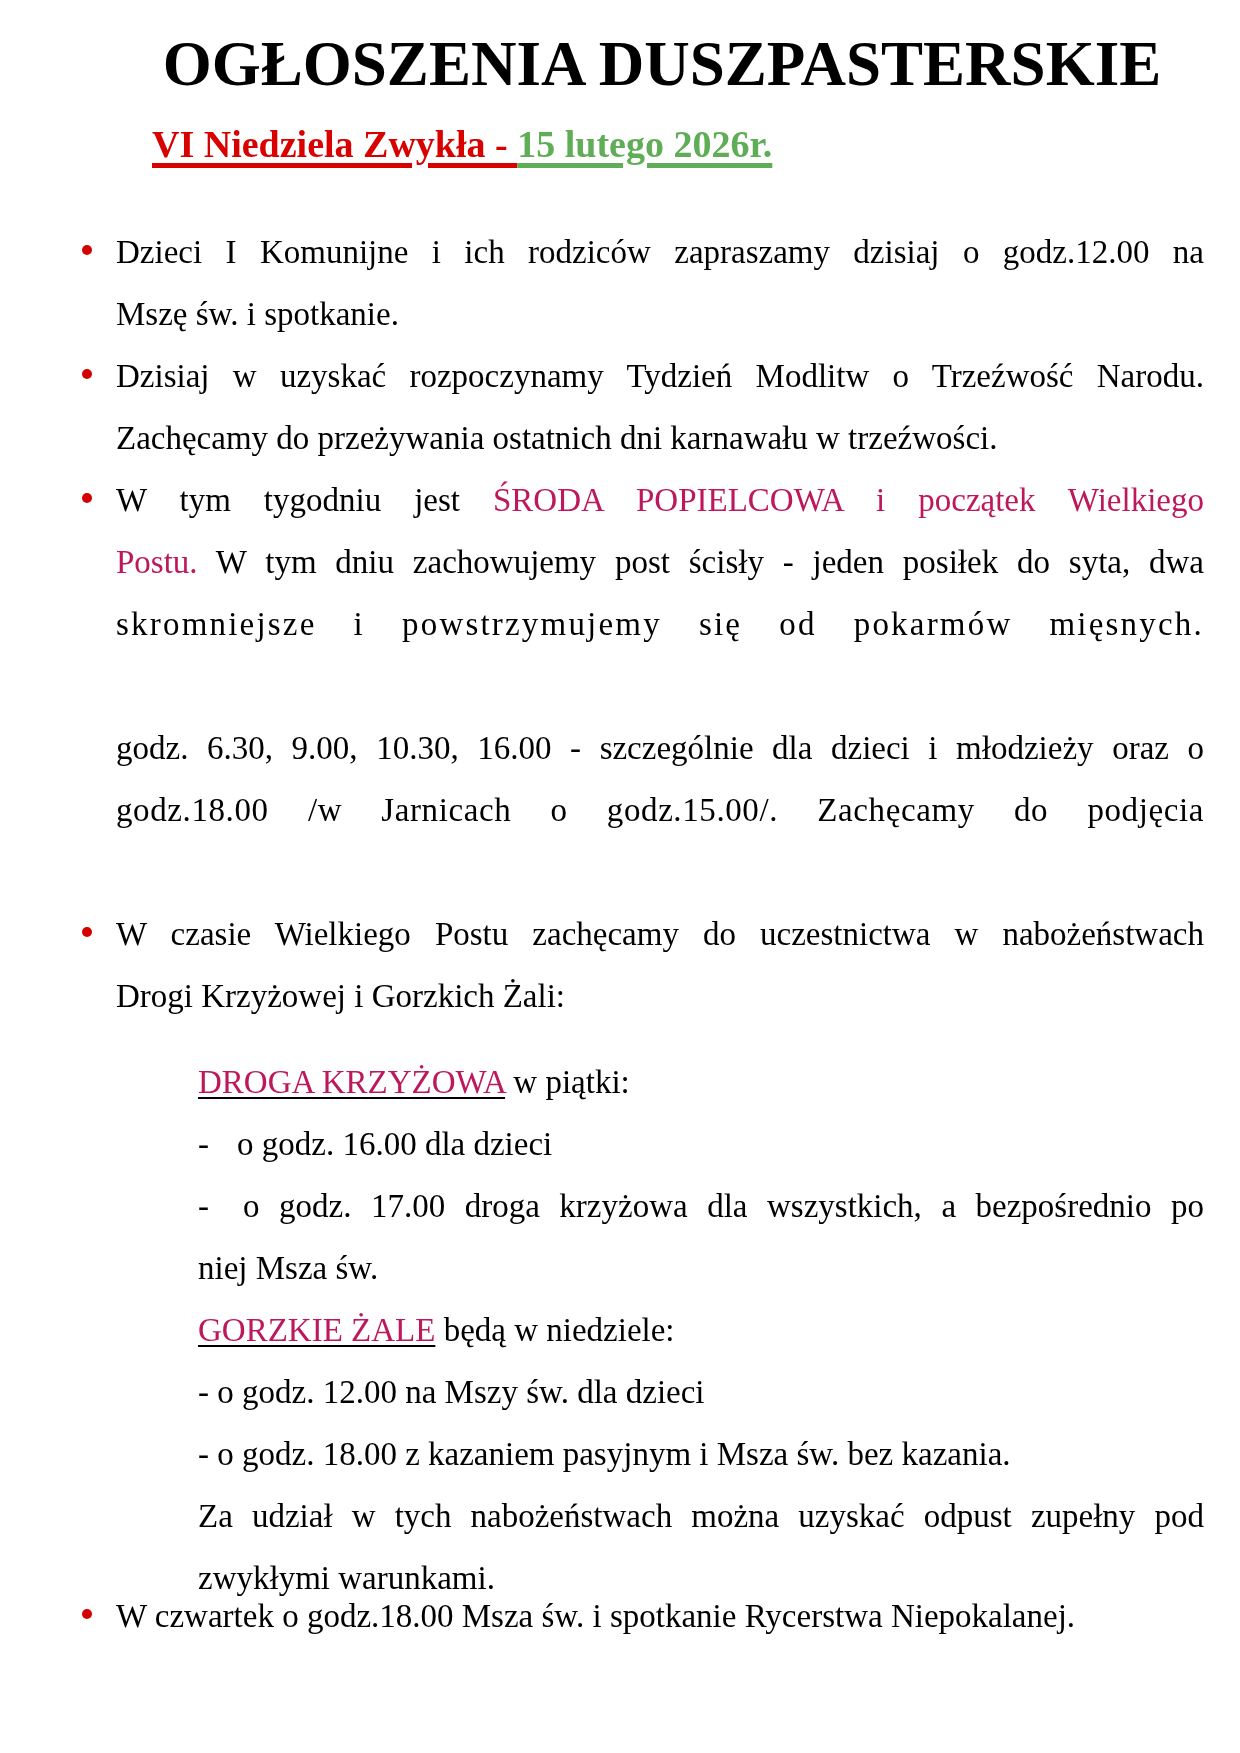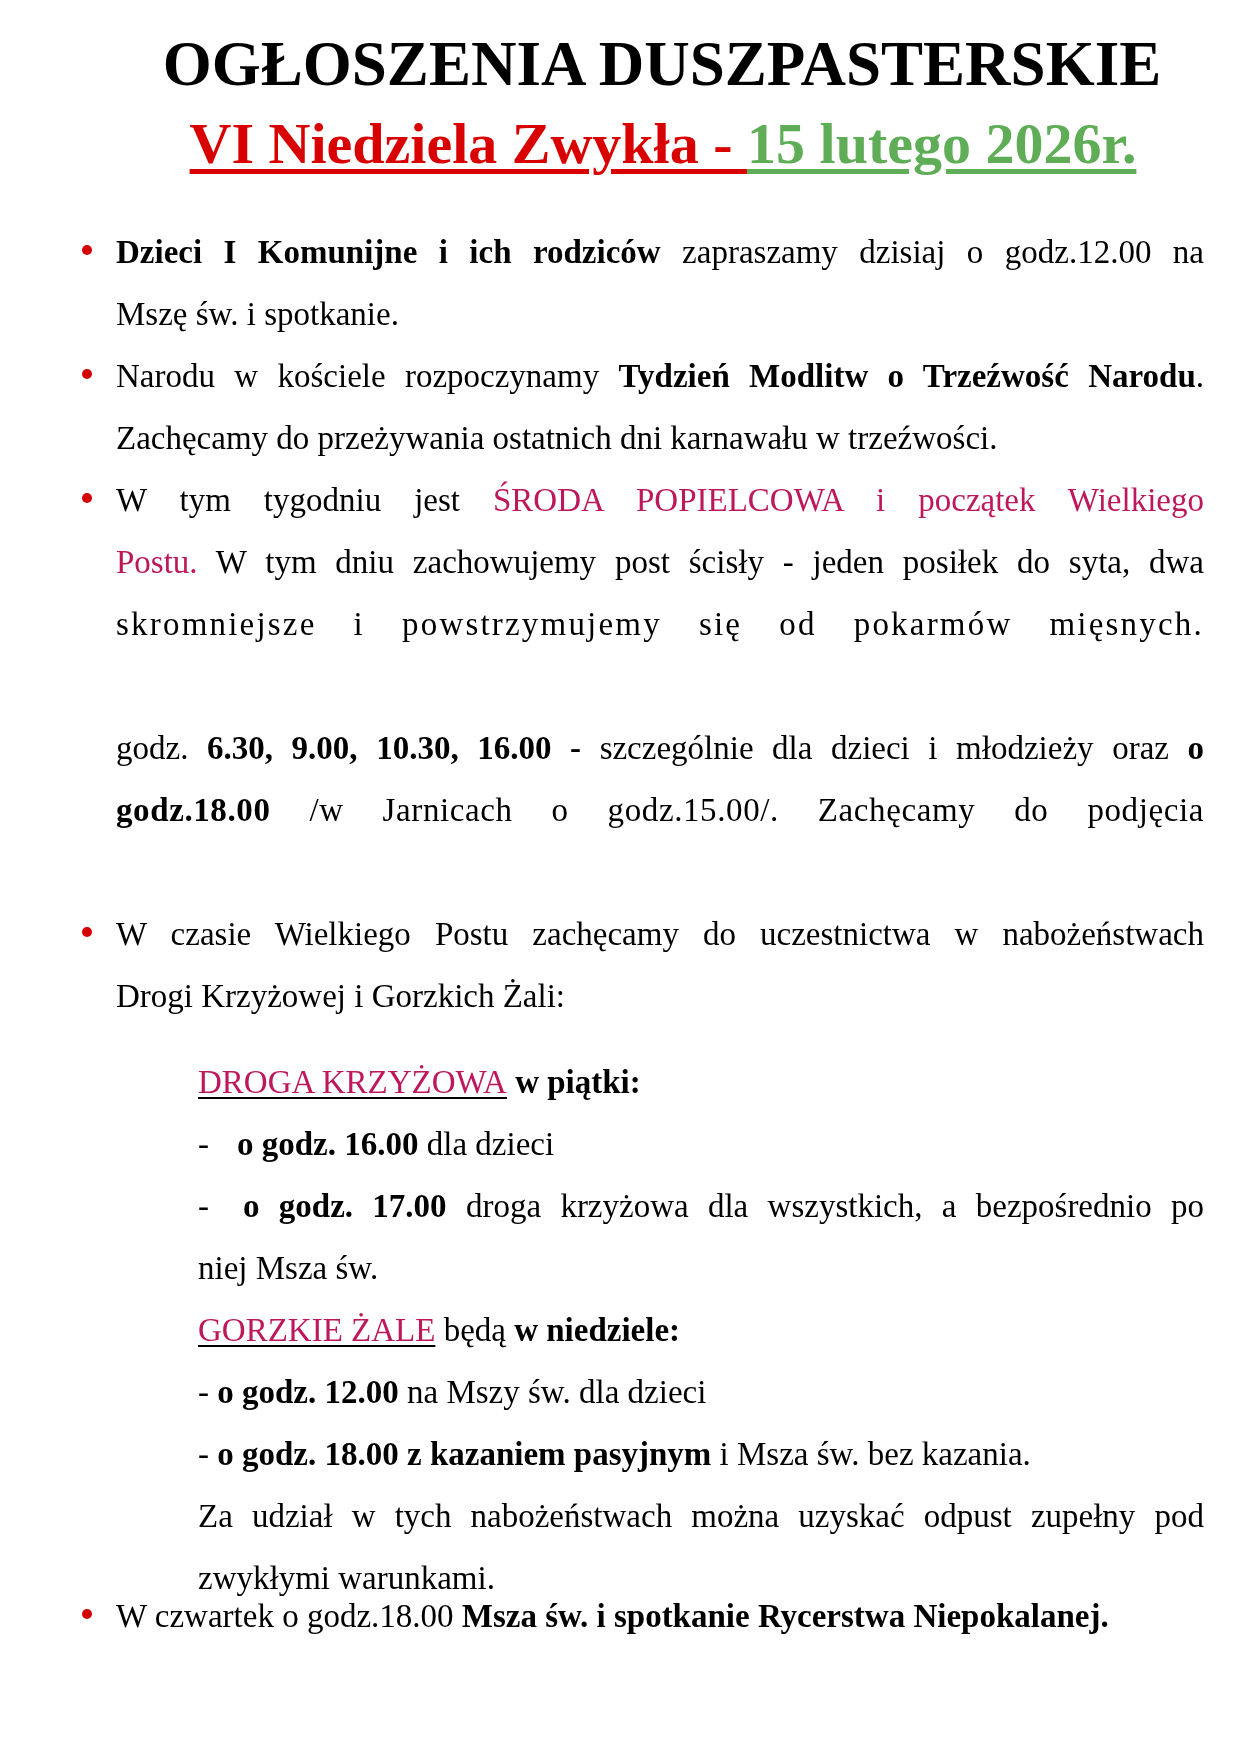--- a/index.html
+++ b/index.html
@@ -3,32 +3,32 @@
 <meta charset="utf-8">
 <style>
   html, body { margin: 0; padding: 0; background: #ffffff; }
   body { width: 1240px; height: 1753px; position: relative; overflow: hidden;
          font-family: "Liberation Serif", "DejaVu Serif", serif; color: #000; }
   .page { position: absolute; left: 4px; top: 0; width: 1240px; height: 1357px; }
 
   .title { position: absolute; left: 148px; top: 28px; width: 1020px; text-align: center;
            font-weight: bold; font-size: 63px; line-height: 72px; letter-spacing: 0px;
            transform-origin: left top; white-space: nowrap; }
-  .subtitle { position: absolute; left: 148px; top: 108px; width: 1022px; text-align: center;
-              font-weight: bold; font-size: 58px; line-height: 72px; white-space: nowrap; }
+  .subtitle { position: absolute; left: 148px; top: 108px; width: 1022px; text-align: left;
+              font-weight: bold; font-size: 38px; line-height: 72px; white-space: nowrap; }
   .sub-red { color: #d90000; text-decoration: underline; text-decoration-thickness: 5px; text-underline-offset: 6px; }
   .sub-green { color: #5fae57; text-decoration: underline; text-decoration-thickness: 5px; text-underline-offset: 6px; }
   .line { position: absolute; height: 62px; font-size: 33px; line-height: 40px;
           white-space: nowrap; }
   .line.j { text-align: justify; text-align-last: justify; white-space: normal; word-spacing: 0; }
   .line.main { left: 112px; width: 1088px; }
   .line.sub  { left: 194px; width: 1006px; margin-top: 24px; }
   .bullet { position: absolute; left: 78px; width: 10px; height: 10px; border-radius: 50%;
             background: #d40000; }
-  b, .b { font-weight: bold; }
+  b, .b { font-weight: normal; }
   .purple { color: #be185d; font-weight: normal; }
   .u { text-decoration: underline; text-decoration-color: #000; text-decoration-thickness: 2px; text-underline-offset: 4px; }
   .spaced { letter-spacing: 2.2px; }
   .spaced2 { letter-spacing: 0.6px; }
 </style>
 </head>
 <body>
 
 <div class="page">
 
@@ -41,21 +41,21 @@
   <span class="bullet" style="top:245px"></span>
   <div class="line main j" style="top:232px">
     <b>Dzieci I Komunijne i ich rodziców</b><span> zapraszamy dzisiaj o godz.12.00 na</span>
   </div>
   <div class="line main" style="top:294px">
     <span>Mszę św. i spotkanie.</span>
   </div>
 
   <span class="bullet" style="top:369px"></span>
   <div class="line main j" style="top:356px">
-    <span>Narodu w kościele rozpoczynamy </span><b>Tydzień Modlitw o Trzeźwość Narodu</b><span>.</span>
+    <span>Dzisiaj w uzyskać rozpoczynamy </span><b>Tydzień Modlitw o Trzeźwość Narodu</b><span>.</span>
   </div>
   <div class="line main" style="top:418px">
     <span>Zachęcamy do przeżywania ostatnich dni karnawału w trzeźwości.</span>
   </div>
 
   <span class="bullet" style="top:493px"></span>
   <div class="line main j" style="top:480px">
     <span>W tym tygodniu jest </span><span class="purple">ŚRODA POPIELCOWA i początek Wielkiego</span>
   </div>
   <div class="line main j spaced" style="top:604px">

